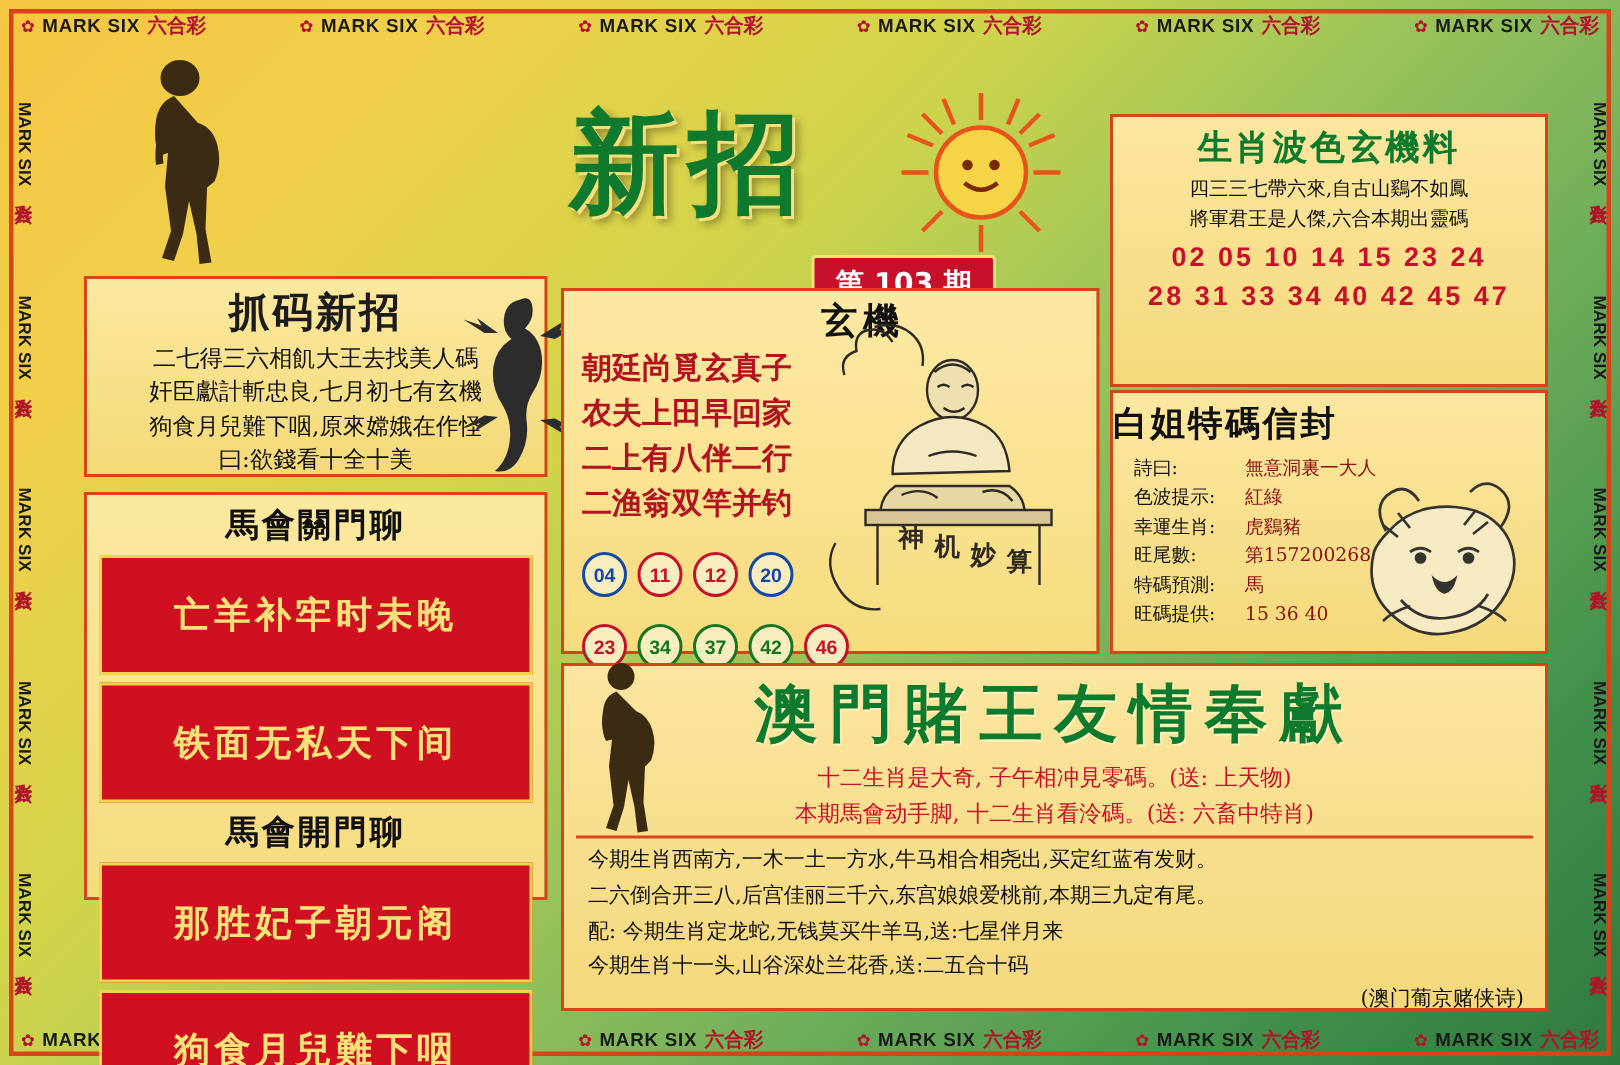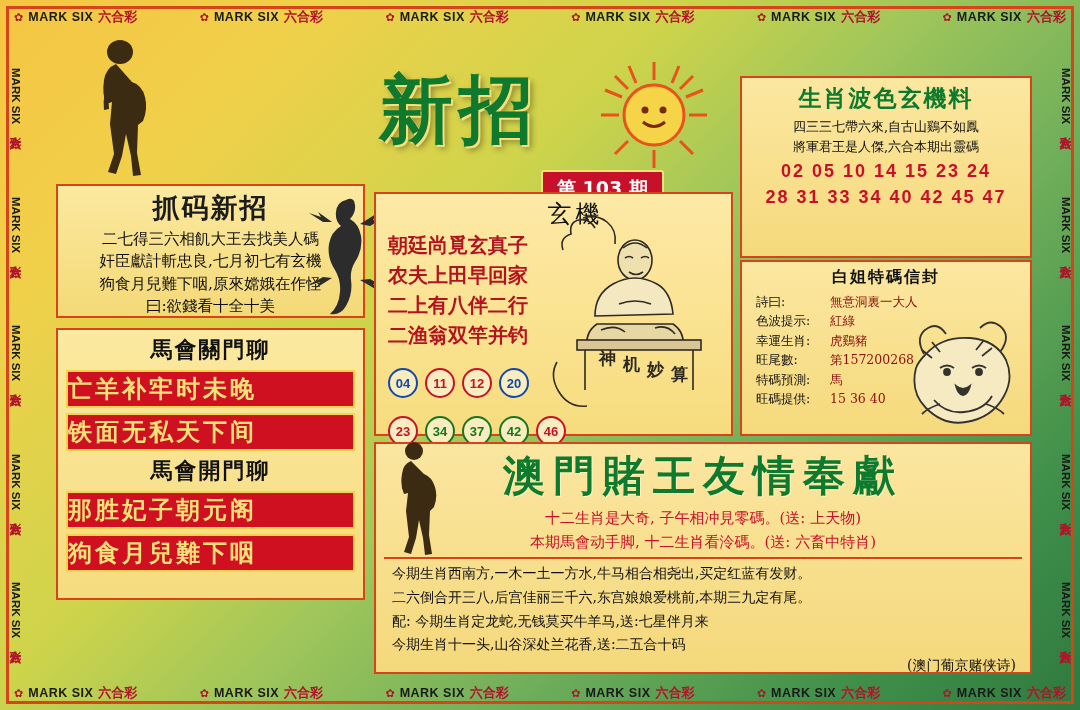--- a/index.html
+++ b/index.html
@@ -79,34 +79,34 @@
   #box-mahui{
     position:absolute;left:22px;top:286px;width:305px;height:268px;
     border:2px solid #d8441a;background:linear-gradient(180deg,#fbe9a0,#f6dc80);
   }
   .mahui-head{
     text-align:center;font-family:"DejaVu Serif",serif;font-weight:bold;
     font-size:22px;color:#111;margin:5px 7px 4px;letter-spacing:2px;
   }
   .redrow{
     margin:5px 8px;background:#cf1020;border:2px solid #f3d34a;
-    text-align:left;padding:1px 0;
+    text-align:center;padding:22px 0;
   }
   .redrow span{
     font-family:"DejaVu Serif",serif;font-size:24px;font-weight:bold;
     color:#f7e27a;letter-spacing:3px;
   }
 
   
   #box-xuanji{
     position:absolute;left:340px;top:150px;width:355px;height:240px;
     border:2px solid #d8441a;background:linear-gradient(180deg,#fde9a6,#f7dc7e);
   }
   #xuanji-title{
-    text-align:center;font-family:"DejaVu Serif",serif;font-weight:normal;
+    text-align:center;font-family:"DejaVu Serif",serif;font-weight:bold;
     font-size:24px;color:#111;margin-top:4px;letter-spacing:4px;padding-left:44px;
   }
   .xuanji-line{
     font-family:"DejaVu Serif",serif;font-size:20px;color:#b3121f;
     font-weight:bold;margin-left:12px;line-height:1.5;white-space:nowrap;
   }
   .ball-row{display:flex;gap:7px;margin-left:12px;margin-top:18px;}
   .ball{
     width:26px;height:26px;border-radius:50%;
     display:flex;align-items:center;justify-content:center;
@@ -134,22 +134,22 @@
     text-align:center;font-family:"Liberation Sans",sans-serif;font-weight:bold;
     font-size:18px;color:#c7102a;letter-spacing:2px;margin-top:5px;
   }
 
   
   #box-baijie{
     position:absolute;left:706px;top:218px;width:288px;height:172px;
     border:2px solid #d8441a;background:linear-gradient(180deg,#fbe7a0,#f5d97c);
   }
   #baijie-title{
-    text-align:center;font-family:Liberation Mono, monospace;font-weight:bold;
-    font-size:16px;color:#111;margin:5px 0 4px;letter-spacing:2px;
+    text-align:left;font-family:Liberation Mono, monospace;font-weight:bold;
+    font-size:23px;color:#111;margin:5px 0 4px;letter-spacing:2px;
   }
   .kv{
     display:flex;font-family:"DejaVu Serif",serif;font-size:12.5px;color:#8a1010;
     line-height:1.55;padding-left:14px;white-space:nowrap;
   }
   .kv .k{width:74px;color:#111;}
   .kv .v{color:#8a1010;}
   #tiger{position:absolute;right:4px;bottom:2px;width:130px;height:120px;opacity:.95;}
 
   

